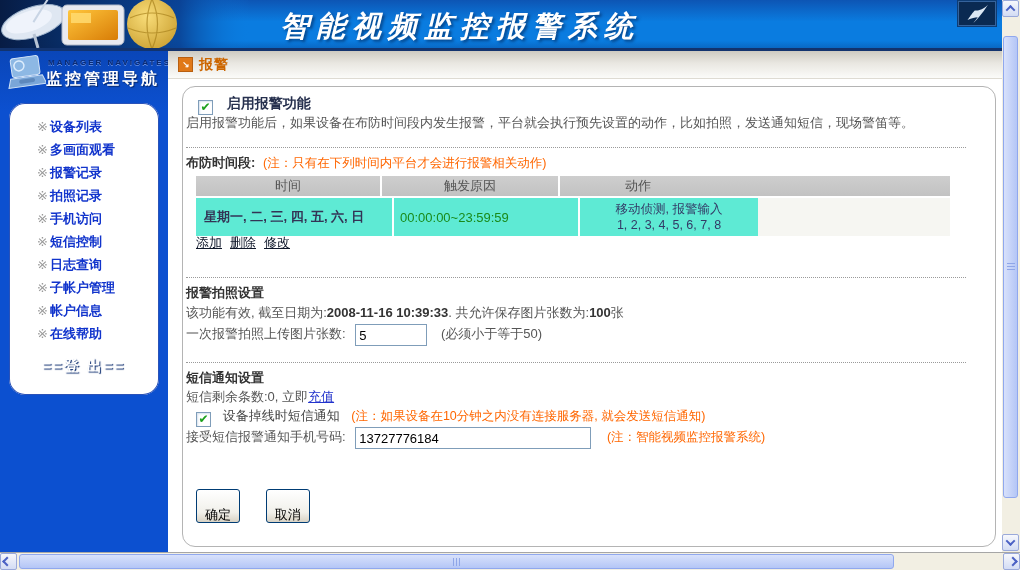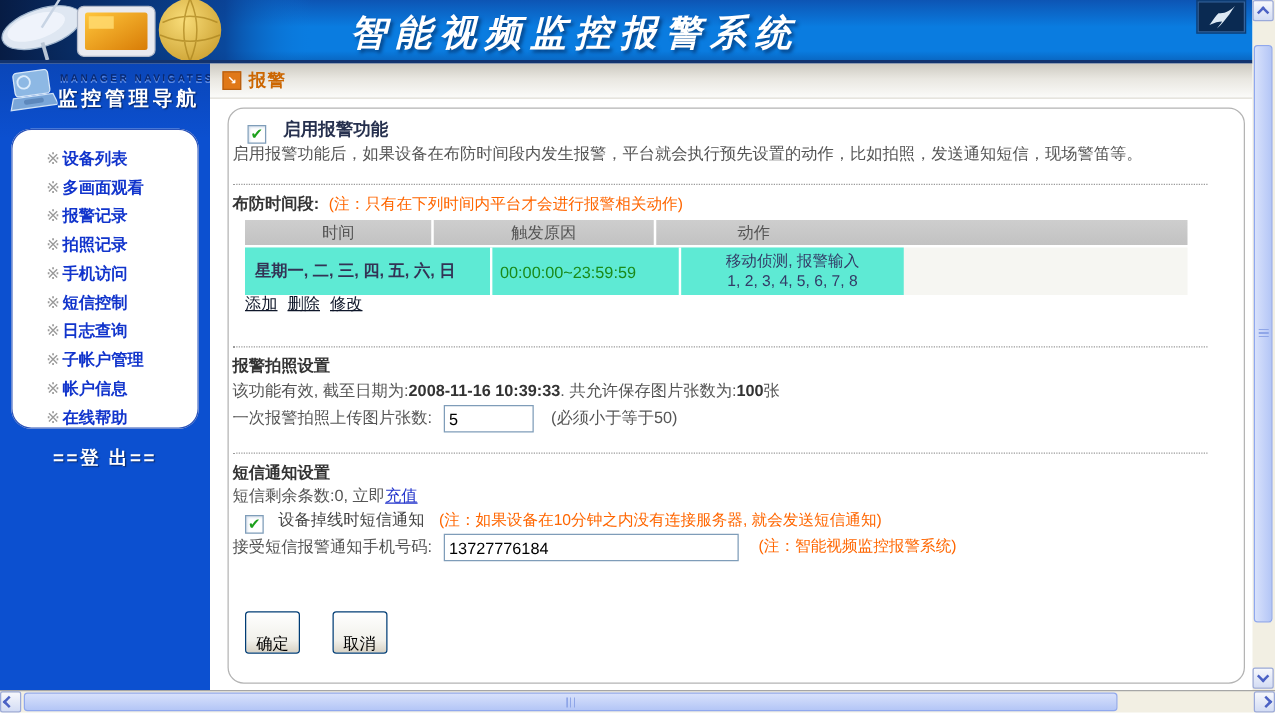--- a/index.html
+++ b/index.html
@@ -19,21 +19,21 @@
     border:1px solid #35639c;outline:1px solid #0d3c74;cursor:pointer;display:flex;align-items:center;justify-content:center;}
   
   .sidebar{position:absolute;left:0;top:51px;width:168px;height:501px;
     background:linear-gradient(to bottom,#0a46b8 0%,#0c50d0 12%,#0c50d0 100%);}
   .side-head{position:relative;height:48px;}
   .laptop{position:absolute;left:6px;top:4px;}
   .brand-small{position:absolute;left:48px;top:7px;font-size:8px;font-weight:bold;letter-spacing:2px;
     color:#0a2a72;text-shadow:0 1px 0 #5e8ae0;white-space:nowrap;}
   .brand{position:absolute;left:46px;top:18px;color:#ffffff;font-size:16px;font-weight:bold;
     letter-spacing:3px;text-shadow:1px 1px 1px #06276a;white-space:nowrap;}
-  .menu-box{position:absolute;left:9px;top:52px;width:150px;height:240px;background:#ffffff;
+  .menu-box{position:absolute;left:9px;top:52px;width:150px;height:292px;background:#ffffff;
     border-radius:16px;box-shadow:0 0 0 1px #2a52b8 inset;padding-top:12px;box-sizing:border-box;}
   .mitem{height:23px;line-height:23px;padding-left:28px;font-size:13px;font-weight:bold;
     color:#1134cc;cursor:pointer;white-space:nowrap;}
   .mitem .bullet{color:#9a9a9a;margin-right:2px;font-weight:normal;}
   .logout{position:absolute;left:0;top:306px;width:168px;text-align:center;color:#ffffff;
     font-size:15px;font-weight:bold;letter-spacing:2px;cursor:pointer;text-shadow:1px 1px 1px #06276a;}
   
   .content{position:absolute;left:168px;top:51px;width:834px;height:501px;background:#ffffff;}
   .page-head{position:absolute;left:0;top:0;width:834px;height:27px;
     background:linear-gradient(to bottom,#cdcac1 0%,#e9e7e1 45%,#fbfbf9 100%);
@@ -53,21 +53,21 @@
   .note{color:#ff6600;font-size:12.5px;}
   .sched-note{margin-left:4px;margin-top:39px;}
   
   .tbl{position:absolute;left:28px;top:125px;width:754px;}
   .thead{display:flex;height:20px;background:linear-gradient(to bottom,#cecece,#c2c2c2);}
   .th{color:#555555;font-size:13px;text-align:center;line-height:20px;border-right:2px solid #ffffff;box-sizing:border-box;}
   .th:last-child{border-right:none;}
   .tbody-row{display:flex;margin-top:2px;height:38px;background:#f6f6f2;}
   .td{box-sizing:border-box;border-right:2px solid #ffffff;display:flex;flex-direction:column;justify-content:center;background:#5eead4;}
   .td:last-child{border-right:none;}
-  .c-week{width:198px;} .c-time{width:151px;} .c-trig{width:178px;} .c-act{width:156px;}
+  .c-week{width:198px;} .c-time{width:186px;} .c-trig{width:178px;} .c-act{width:156px;}
   .td.c-week{padding-left:8px;font-weight:bold;color:#333355;font-size:13px;}
   .td.c-time{padding-left:6px;color:#1a8a1a;font-size:13px;}
   .td.c-trig{align-items:center;color:#333a66;font-size:12.5px;line-height:16px;}
   .td.c-act{padding-left:8px;color:#1a8a1a;font-size:13px;}
   .tbl-links{position:absolute;left:28px;top:183px;}
   .tbl-links a{color:#0f172a;text-decoration:underline;margin-right:8px;font-size:13px;cursor:pointer;margin-top:10px;}
   b.hl{color:#333333;}
   .lbl{color:#555555;font-size:13px;}
   .txtinput{height:18px;border:1px solid #7f9db9;font-size:13px;padding:1px 3px;color:#000;
     font-family:"Liberation Sans",sans-serif;vertical-align:middle;}

